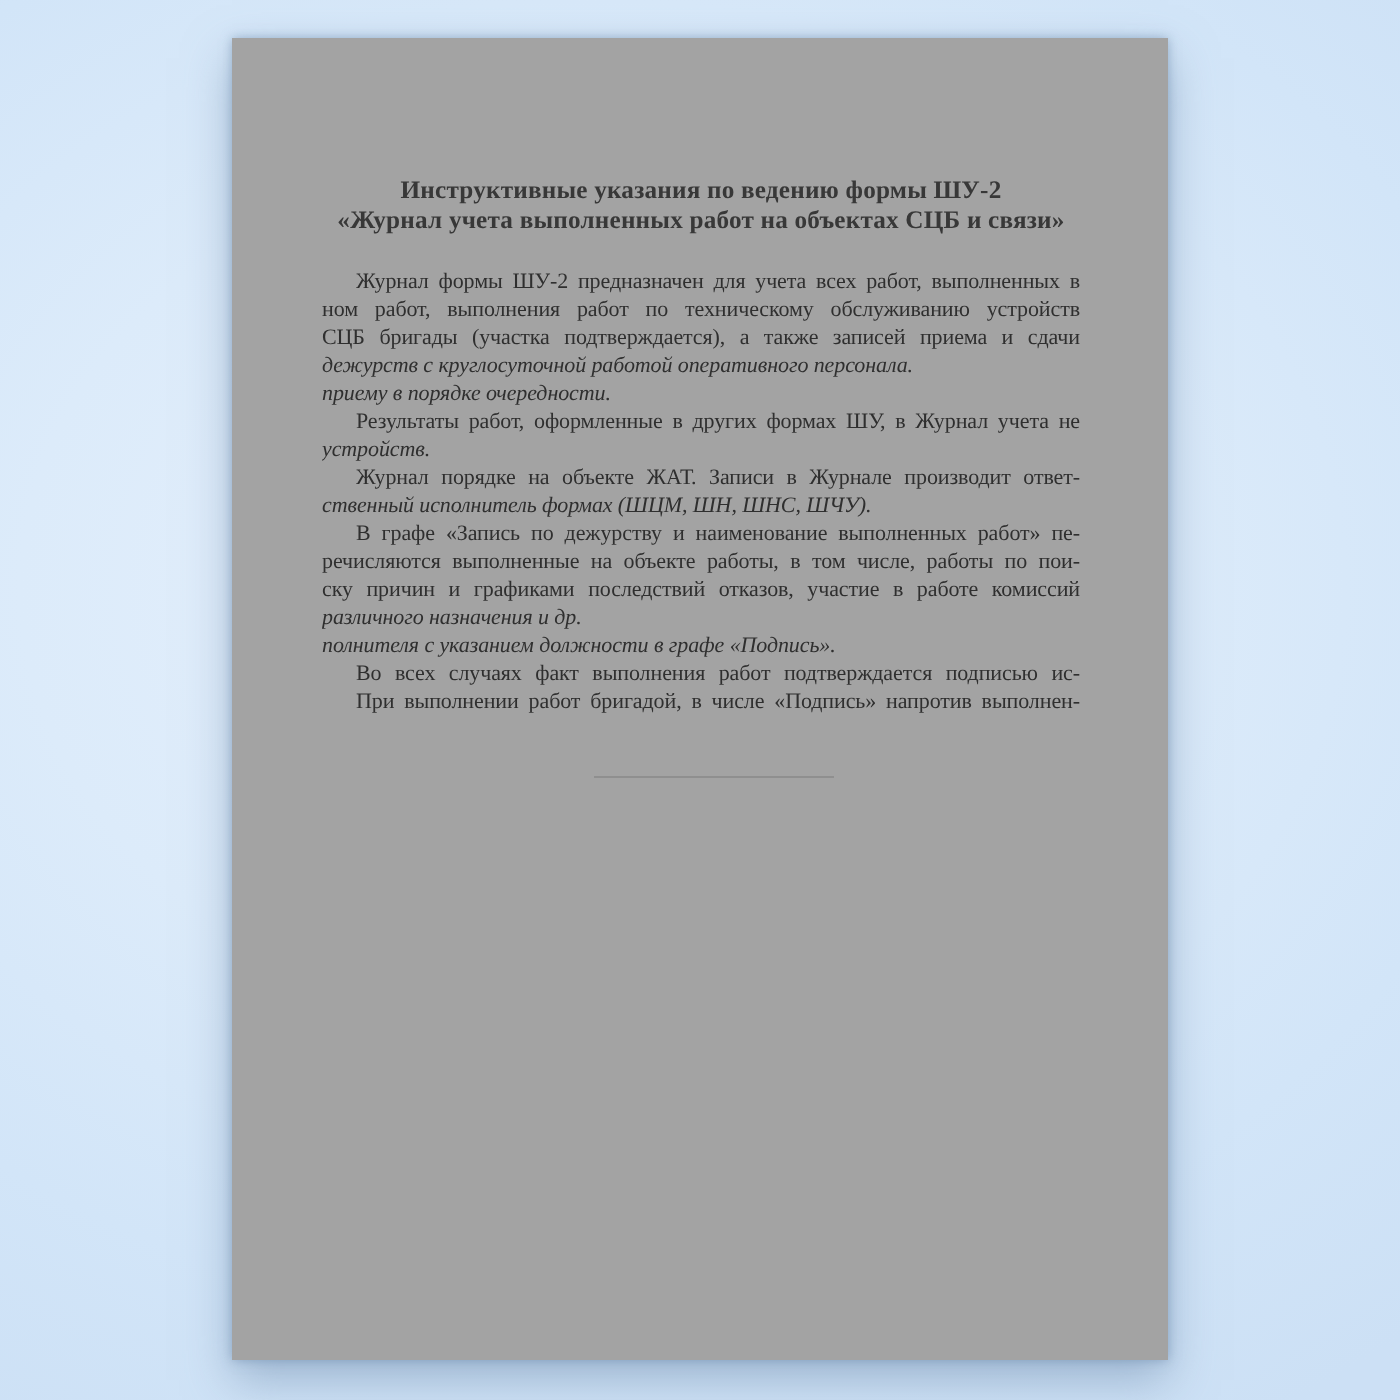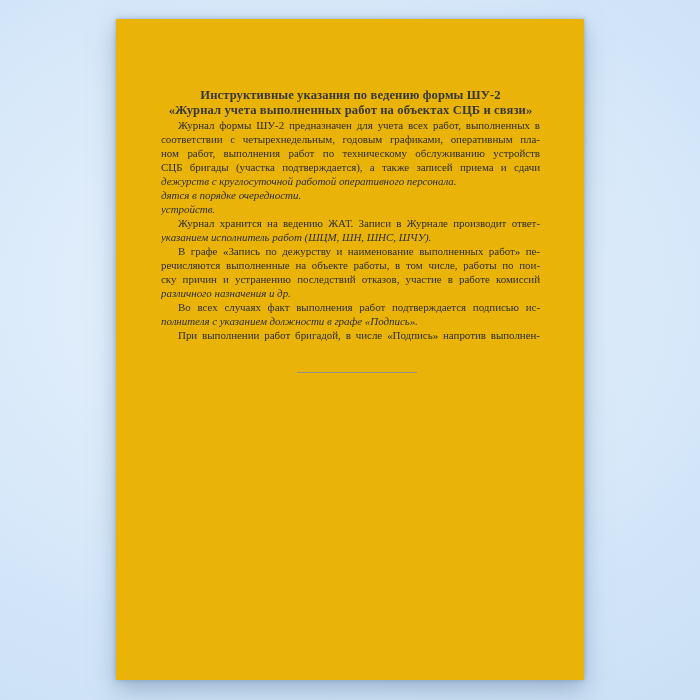--- a/index.html
+++ b/index.html
@@ -16,37 +16,38 @@
     justify-content: center;
     align-items: flex-start;
     padding-top: 19px;
     font-family: "Liberation Serif", "DejaVu Serif", serif;
     overflow: hidden;
   }
   .page {
     width: 468px;
     height: 661px;
     box-sizing: border-box;
-    background: #eab308;
+    background: #a3a3a3;
     box-shadow: 0 0 5px rgba(105, 135, 170, 0.55),
                 0 10px 22px rgba(105, 135, 170, 0.50);
     padding: 69px 44px 0 45px;
   }
   .doc-title {
     text-align: center;
     font-weight: 700;
     font-size: 12.6px;
     line-height: 15px;
     color: #383838;
     letter-spacing: 0.1px;
   }
   .doc-title .title-line {
     white-space: nowrap;
   }
   .doc-body {
+    margin-top: 16px;
     font-size: 11px;
     font-weight: 400;
     line-height: 14px;
     color: #2f2f2f;
     letter-spacing: -0.05px;
   }
   .para {
     margin: 0;
   }
   .line {
@@ -76,44 +77,44 @@
 
 <div class="page">
   <div class="doc-title">
     <div class="title-line">Инструктивные указания по ведению формы ШУ-2</div>
     <div class="title-line">«Журнал учета выполненных работ на объектах СЦБ и связи»</div>
   </div>
 
   <div class="doc-body">
       <div class="para">
         <div class="line first">Журнал формы ШУ-2 предназначен для учета всех работ, выполненных в</div>
-        <div class="line">соответствии с четырехнедельным, годовым графиками, оперативным пла-</div>
         <div class="line">ном работ, выполнения работ по техническому обслуживанию устройств</div>
         <div class="line">СЦБ бригады (участка подтверждается), а также записей приема и сдачи</div>
         <div class="line last">дежурств с круглосуточной работой оперативного персонала.</div>
       </div>
       <div class="para">
-        <div class="line last">дятся в порядке очередности.</div>
+        <div class="line last">приему в порядке очередности.</div>
       </div>
       <div class="para">
+        <div class="line first">Результаты работ, оформленные в других формах ШУ, в Журнал учета не</div>
         <div class="line last">устройств.</div>
       </div>
       <div class="para">
-        <div class="line first">Журнал хранится на ведению ЖАТ. Записи в Журнале производит ответ-</div>
-        <div class="line last">указанием исполнитель работ (ШЦМ, ШН, ШНС, ШЧУ).</div>
+        <div class="line first">Журнал порядке на объекте ЖАТ. Записи в Журнале производит ответ-</div>
+        <div class="line last">ственный исполнитель формах (ШЦМ, ШН, ШНС, ШЧУ).</div>
       </div>
       <div class="para">
         <div class="line first">В графе «Запись по дежурству и наименование выполненных работ» пе-</div>
         <div class="line">речисляются выполненные на объекте работы, в том числе, работы по пои-</div>
-        <div class="line">ску причин и устранению последствий отказов, участие в работе комиссий</div>
+        <div class="line">ску причин и графиками последствий отказов, участие в работе комиссий</div>
         <div class="line last">различного назначения и др.</div>
       </div>
       <div class="para">
+        <div class="line last">полнителя с указанием должности в графе «Подпись».</div>
         <div class="line first">Во всех случаях факт выполнения работ подтверждается подписью ис-</div>
-        <div class="line last">полнителя с указанием должности в графе «Подпись».</div>
       </div>
       <div class="para">
         <div class="line first">При выполнении работ бригадой, в числе «Подпись» напротив выполнен-</div>
       </div>
     </div>
 
   <div class="section-divider"></div>
 </div>
 
 </body></html>

